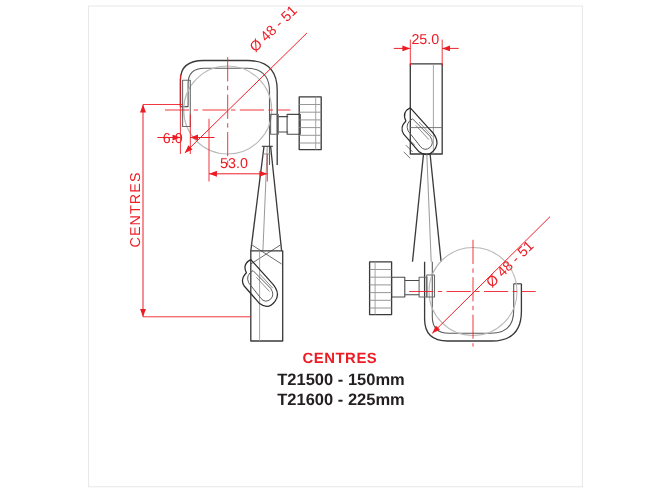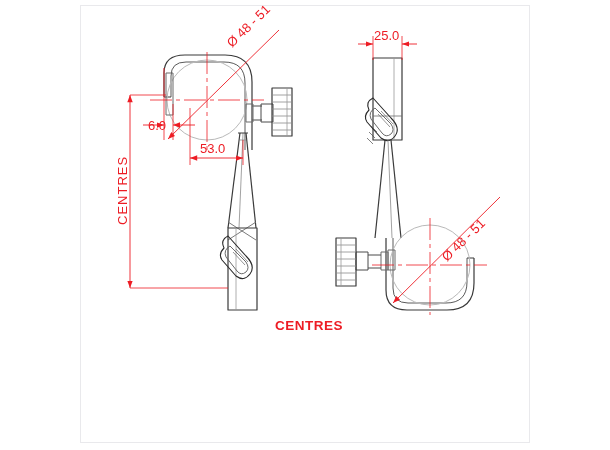--- a/index.html
+++ b/index.html
@@ -170,13 +170,15 @@
     <path d="M430 218 L430 315" stroke-dasharray="22,4,4,4" stroke-width=".8"></path>
   </g>
 
   <text class="dimtext" x="374" y="40">25.0</text>
   <text class="dimtext" x="447" y="262" transform="rotate(-44 447 262)">Ø 48 - 51</text>
 </svg>
 </div>
 
 <div class="partlist">
   <div class="pl-title">CENTRES</div>
+  <div class="pl-row">T21500 - 150mm</div>
+  <div class="pl-row">T21600 - 225mm</div>
 </div>
 
 </body></html>

